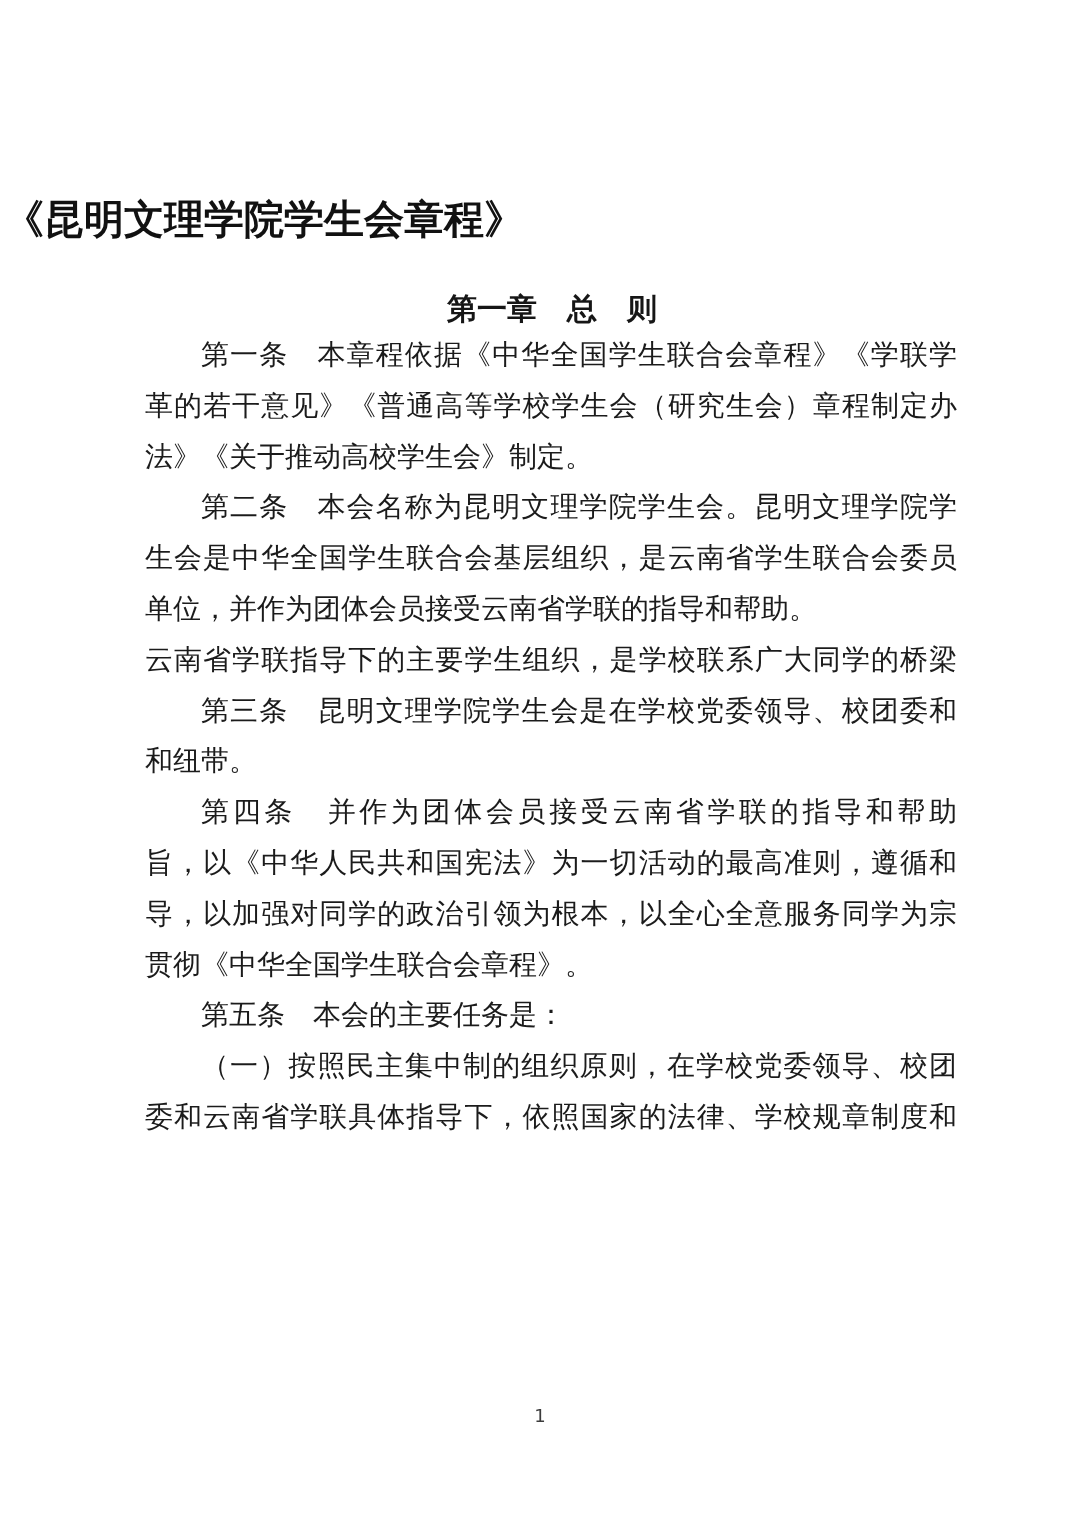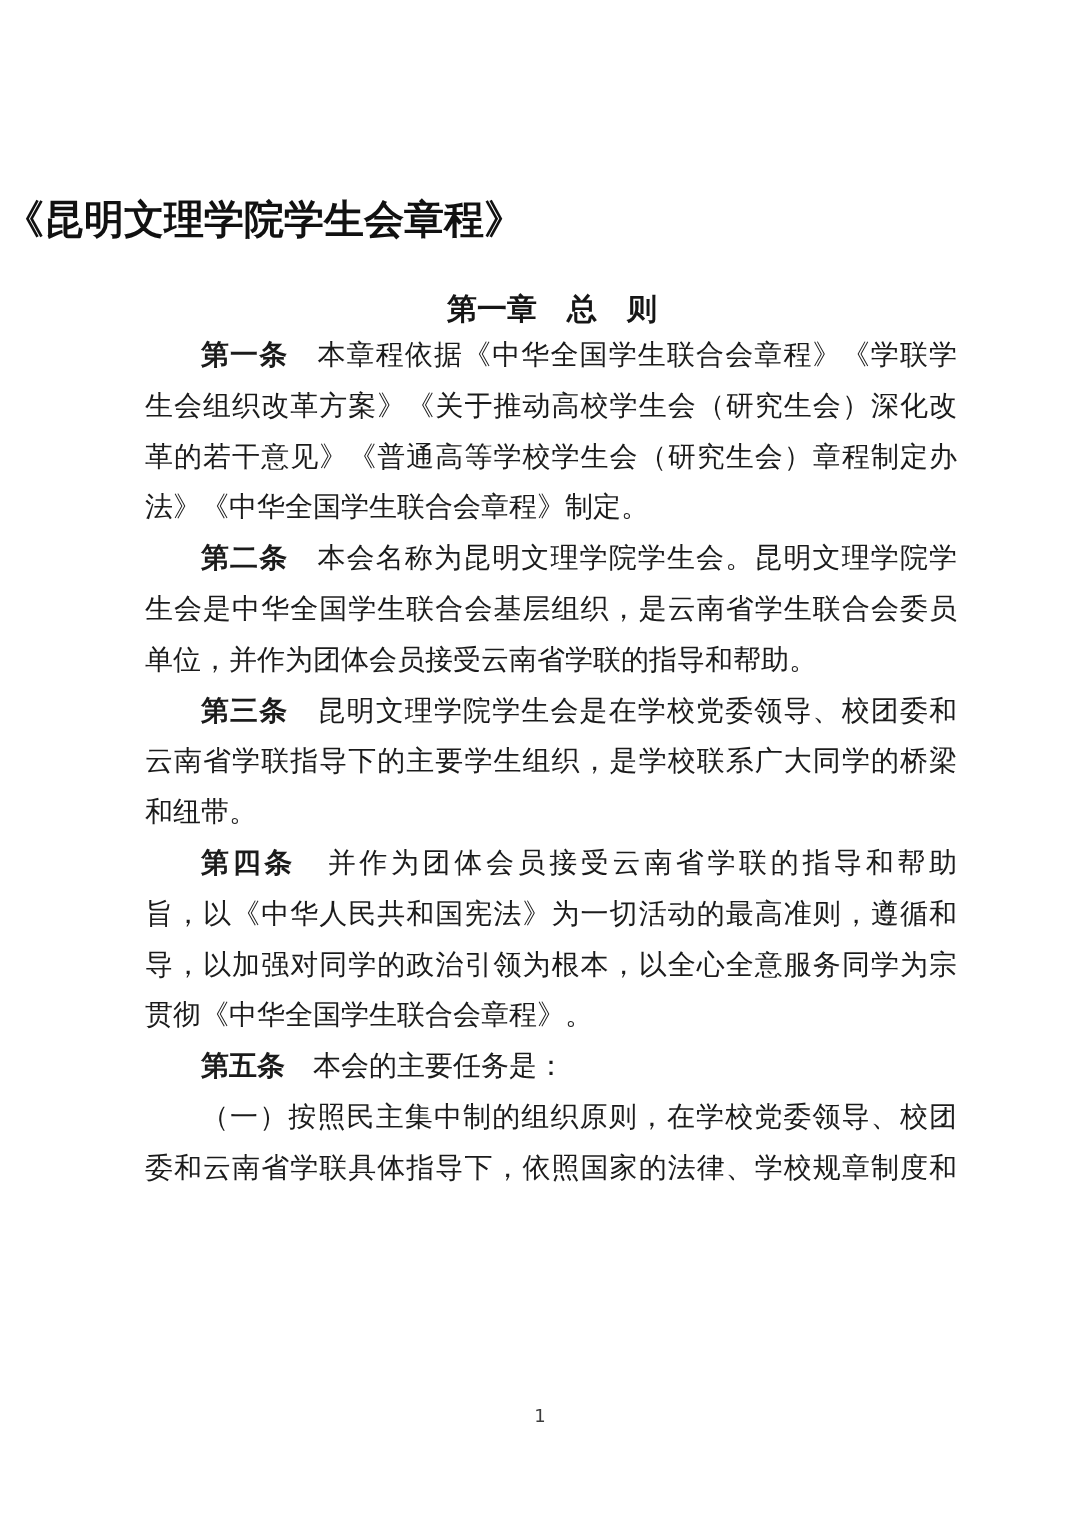--- a/index.html
+++ b/index.html
@@ -54,21 +54,21 @@
     text-align: left;
   }
   .line.indent {
     text-indent: 2em;
   }
   .line.full {
     text-align: justify;
     text-align-last: justify;
   }
   .line .prefix {
-    font-weight: bold;
+    font-weight: normal;
   }
   .page-number {
     position: absolute;
     top: 1405px;
     left: 0;
     width: 100%;
     text-align: center;
     font-size: 18px;
     color: #3c3c3c;
     font-family: "DejaVu Sans", "Liberation Sans", sans-serif;
@@ -77,28 +77,27 @@
 </head>
 <body>
 
 <div class="page">
   <h1 class="doc-title">《昆明文理学院学生会章程》</h1>
 
   <h2 class="chapter-heading">第一章　总　则</h2>
 
   <div class="body-text" id="body-text">
       <div class="line indent full"><span class="prefix">第一条</span>　<span>本章程依据《中华全国学生联合会章程》《学联学</span></div>
-      <div class="line full"><span>生会组织改革方案》《关于推动高校学生会（研究生会）深化改</span></div>
       <div class="line full"><span>革的若干意见》《普通高等学校学生会（研究生会）章程制定办</span></div>
-      <div class="line"><span>法》《中华全国学生联合会章程》制定。</span></div>
+      <div class="line"><span>法》《关于推动高校学生会》制定。</span></div>
       <div class="line indent full"><span class="prefix">第二条</span>　<span>本会名称为昆明文理学院学生会。昆明文理学院学</span></div>
       <div class="line full"><span>生会是中华全国学生联合会基层组织，是云南省学生联合会委员</span></div>
       <div class="line"><span>单位，并作为团体会员接受云南省学联的指导和帮助。</span></div>
+      <div class="line full"><span>云南省学联指导下的主要学生组织，是学校联系广大同学的桥梁</span></div>
       <div class="line indent full"><span class="prefix">第三条</span>　<span>昆明文理学院学生会是在学校党委领导、校团委和</span></div>
-      <div class="line full"><span>云南省学联指导下的主要学生组织，是学校联系广大同学的桥梁</span></div>
       <div class="line"><span>和纽带。</span></div>
       <div class="line indent full"><span class="prefix">第四条</span>　<span>并作为团体会员接受云南省学联的指导和帮助</span></div>
       <div class="line full"><span>旨，以《中华人民共和国宪法》为一切活动的最高准则，遵循和</span></div>
       <div class="line full"><span>导，以加强对同学的政治引领为根本，以全心全意服务同学为宗</span></div>
       <div class="line"><span>贯彻《中华全国学生联合会章程》。</span></div>
       <div class="line indent"><span class="prefix">第五条</span>　<span>本会的主要任务是：</span></div>
       <div class="line indent full"><span>（一）按照民主集中制的组织原则，在学校党委领导、校团</span></div>
       <div class="line full"><span>委和云南省学联具体指导下，依照国家的法律、学校规章制度和</span></div>
     </div>
 

